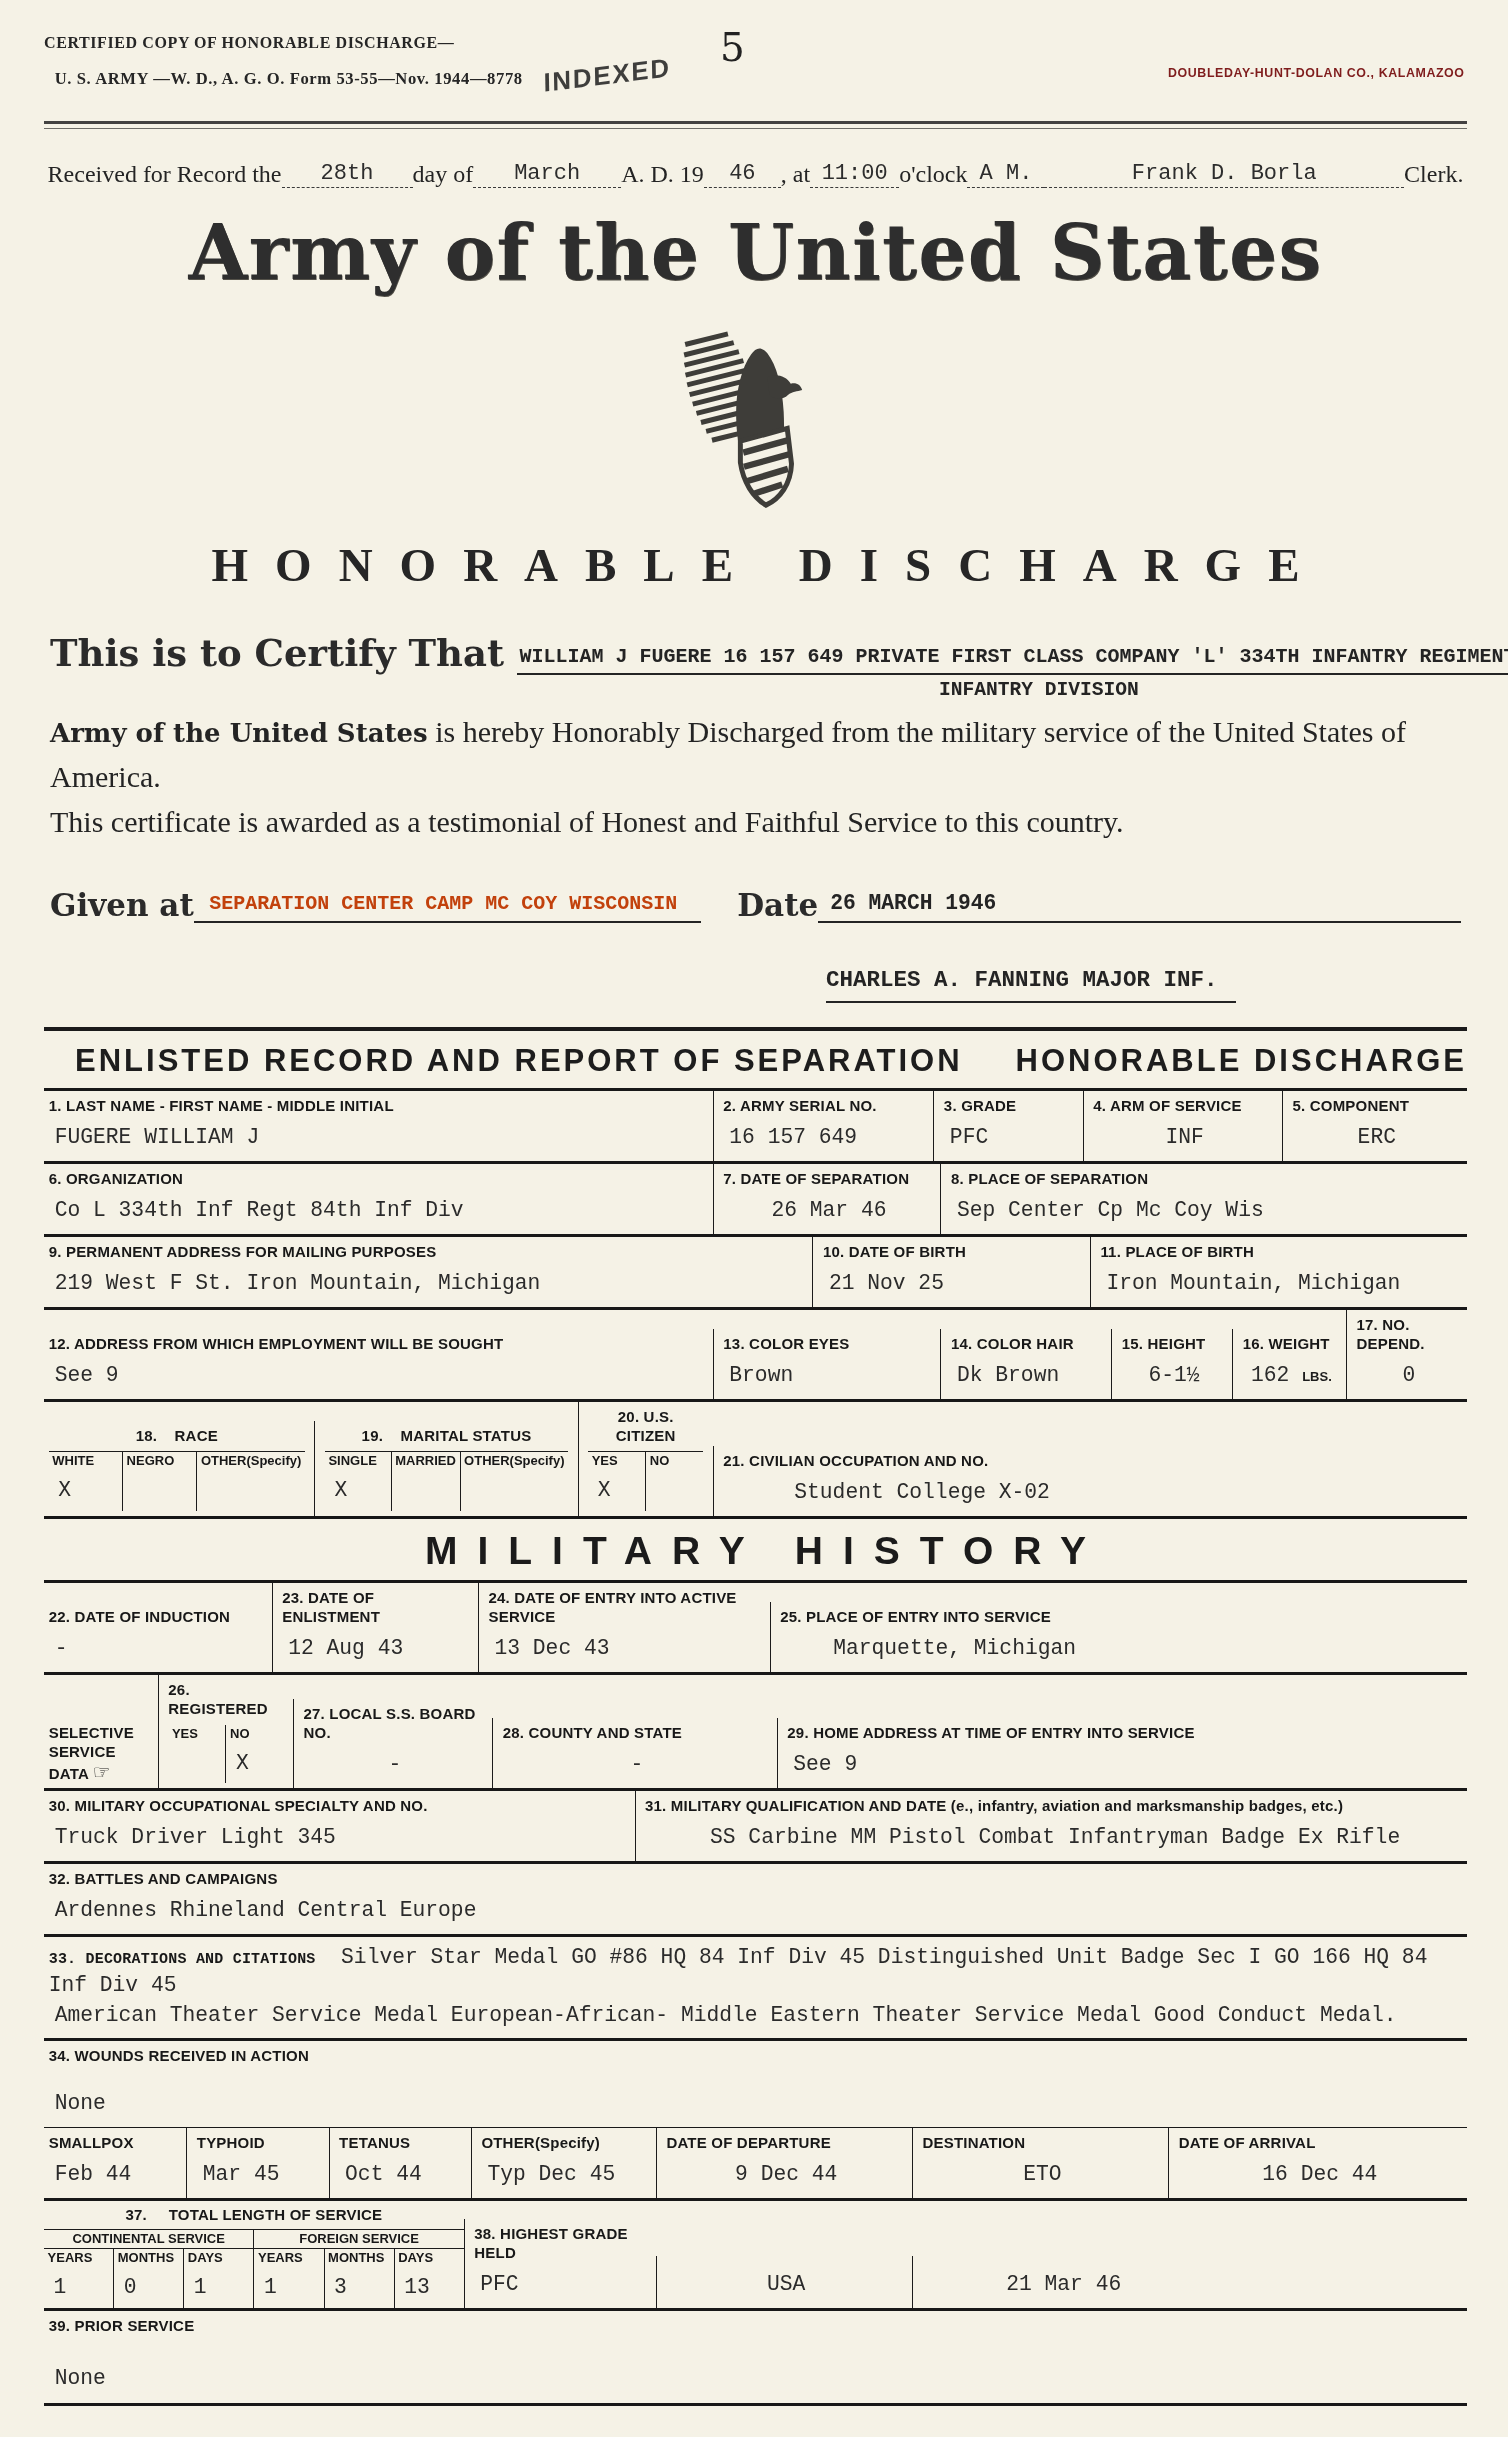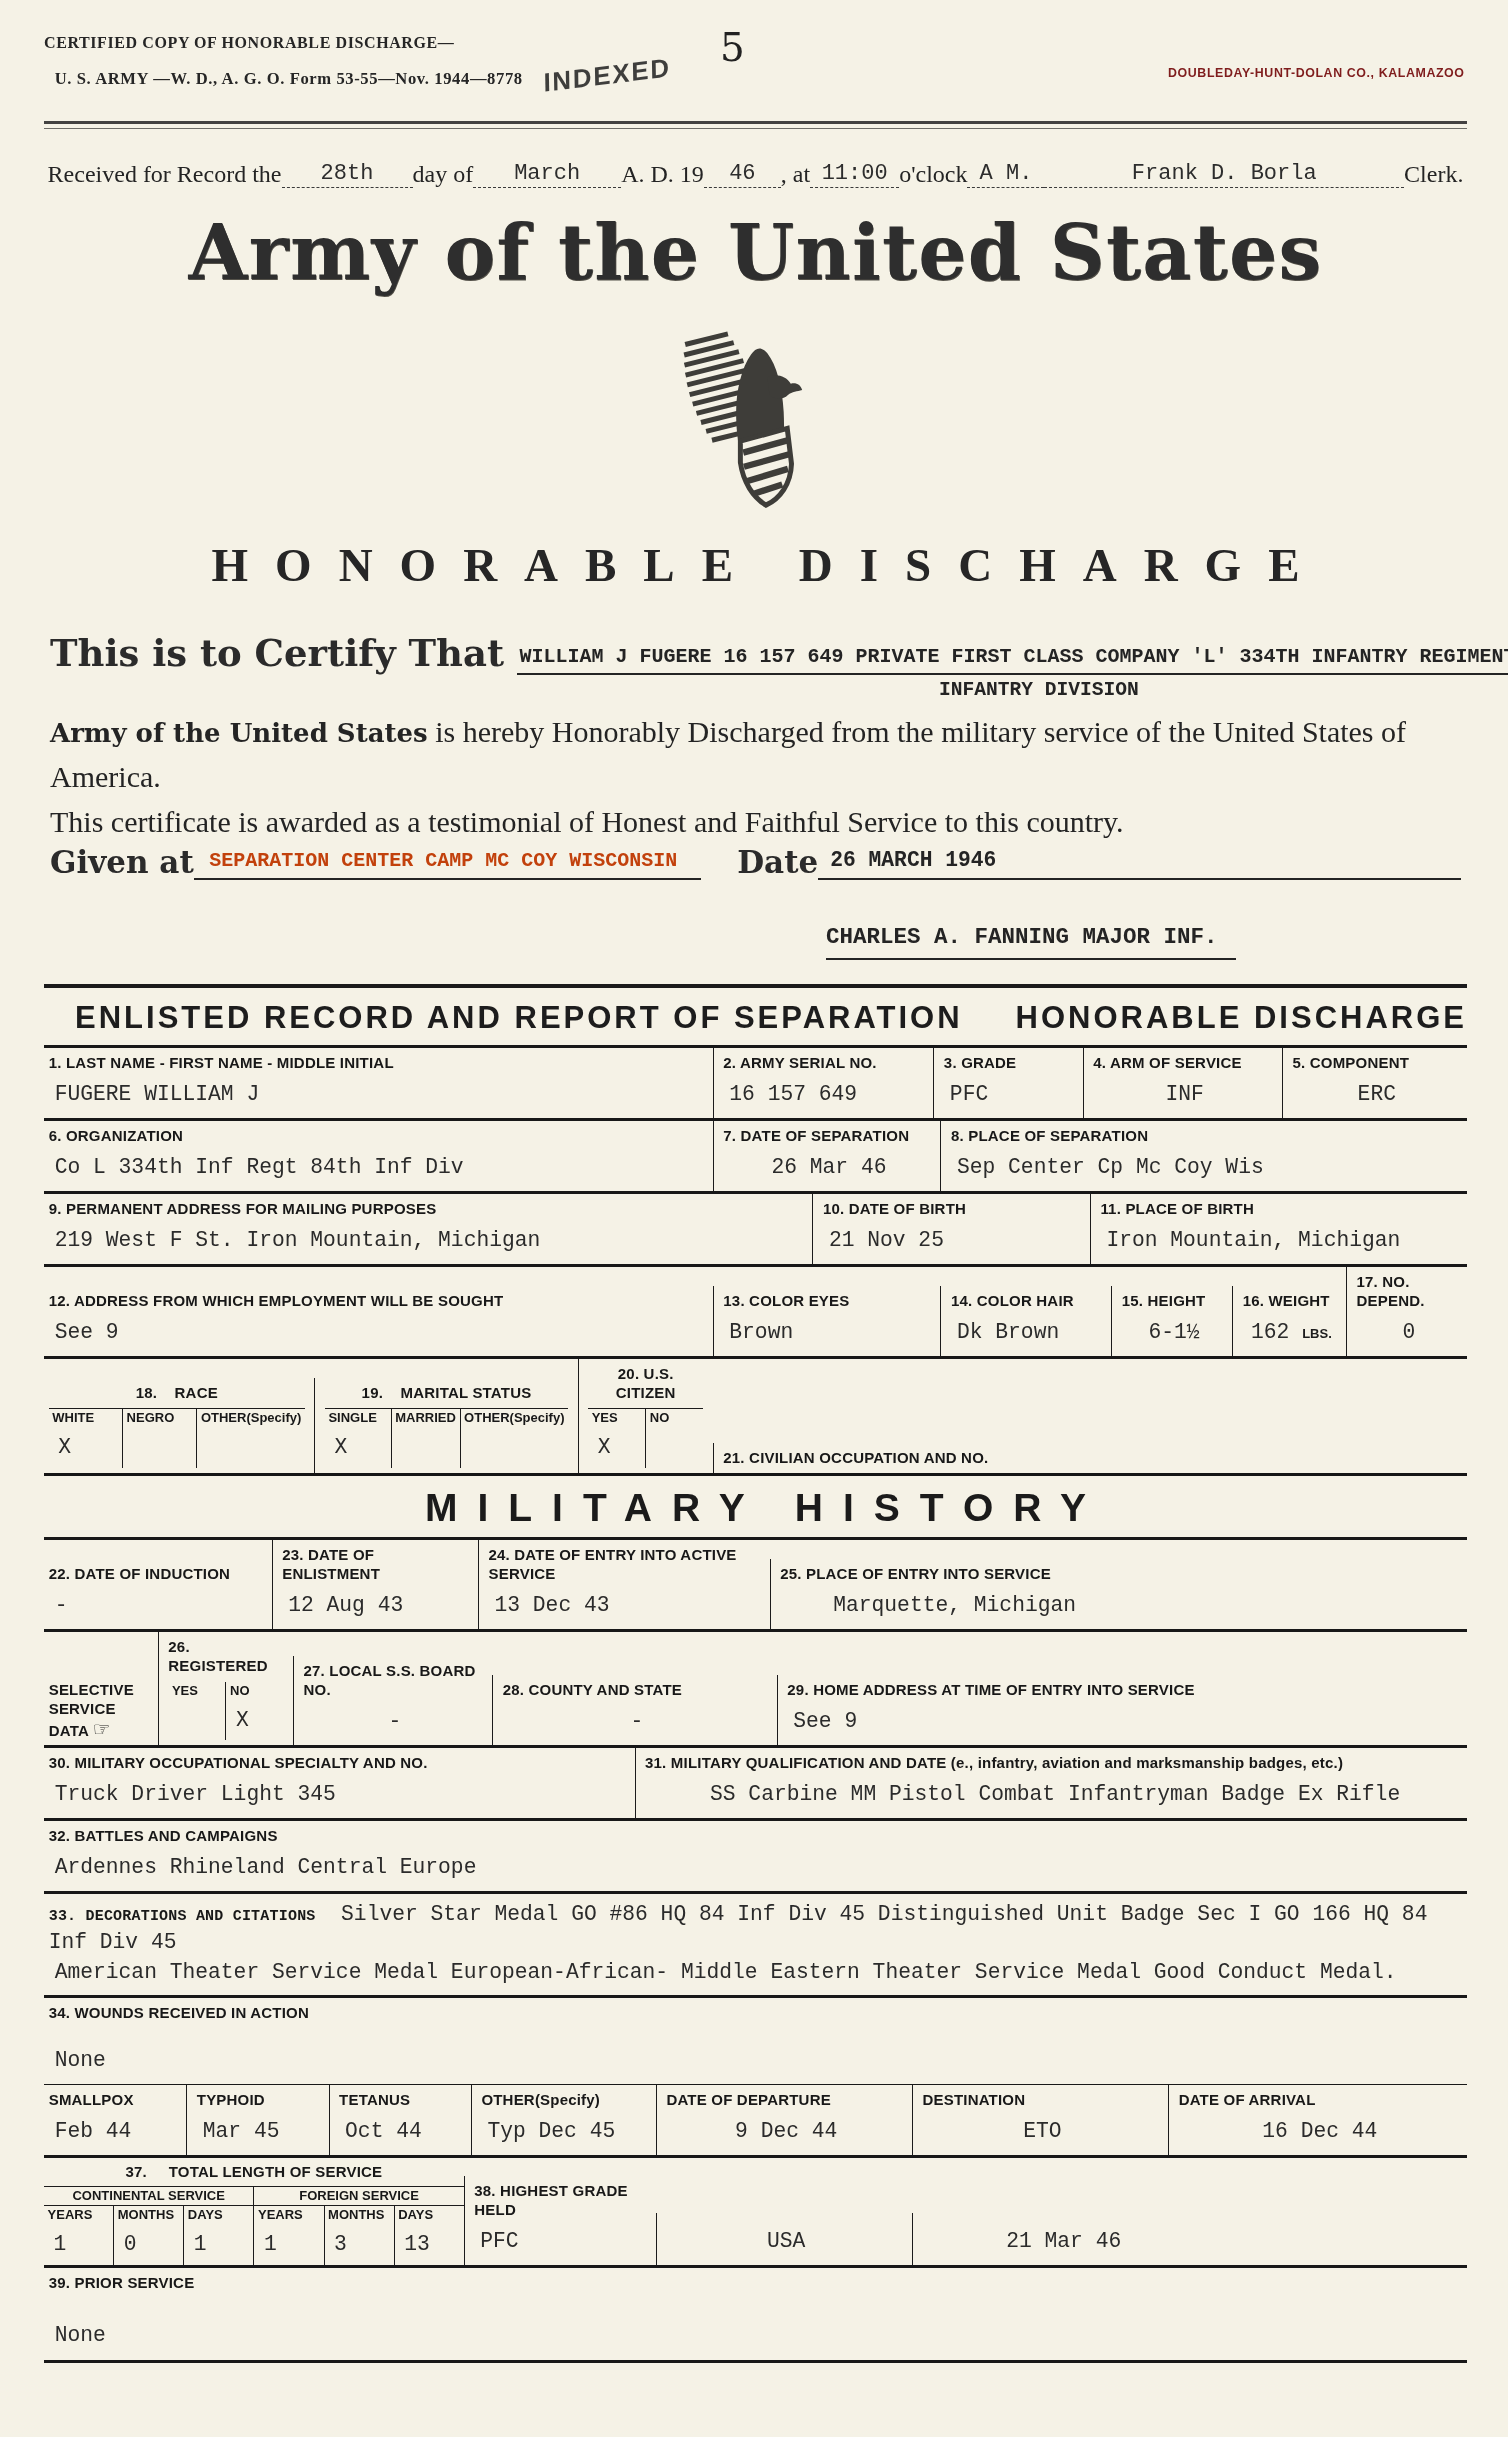--- a/index.html
+++ b/index.html
@@ -53,21 +53,21 @@
     font-family:"Liberation Mono","DejaVu Sans Mono",monospace;
     font-size:20px;font-weight:bold;color:#242424;white-space:nowrap;
     padding:0 0 4.7px 2.4px;letter-spacing:0;
   }
   .cert-line2{
     font-family:"Liberation Mono","DejaVu Sans Mono",monospace;font-weight:bold;
     font-size:19.6px;color:#242424;margin:3.6px 0 0 63%;
   }
   .cert-body{font-family:"Liberation Serif",serif;font-size:30px;color:#242424;margin-top:8.3px;line-height:1.5;}
   .cert-body .blackletter{font-size:26px;}
-  .given-line{display:flex;align-items:flex-end;font-size:31px;}
+  .given-line{display:flex;align-items:flex-end;margin-top:43px;font-size:31px;}
   .given-label,.date-label{font-family:"DejaVu Serif",serif;font-weight:bold;color:#2b2b2b;white-space:nowrap;}
   .given-value{
     border-bottom:2.4px solid #242424;font-family:"Liberation Mono","DejaVu Sans Mono",monospace;
     font-weight:bold;font-size:20px;color:#c2410c;padding:0 24px 6px 15.4px;white-space:nowrap;
   }
   .date-value{
     border-bottom:2.4px solid #242424;font-family:"Liberation Mono","DejaVu Sans Mono",monospace;
     font-weight:bold;font-size:21.3px;color:#242424;padding:0 36px 6px 12px;white-space:nowrap;flex:1;
   }
   .officer-line{margin:44px 0 0 55%;display:inline-block;}
@@ -326,20 +326,21 @@
               <div class="val">X</div>
             </div>
           <div class="subcell">
               <div class="sublbl">NO</div>
               <div class="val"></div>
             </div>
         </div>
       </div>
       <div class="cell" style="width:53%">
         <div class="lbl">21. CIVILIAN OCCUPATION AND NO.</div>
+        <div class="val" style="padding-left:71px">Student College X-02</div>
       </div>
     </div>
 
     <div class="section-head">MILITARY HISTORY</div>
 
     <div class="row">
       <div class="cell first" style="width:16%">
         <div class="lbl">22. DATE OF INDUCTION</div>
         <div class="val">-</div>
       </div>

